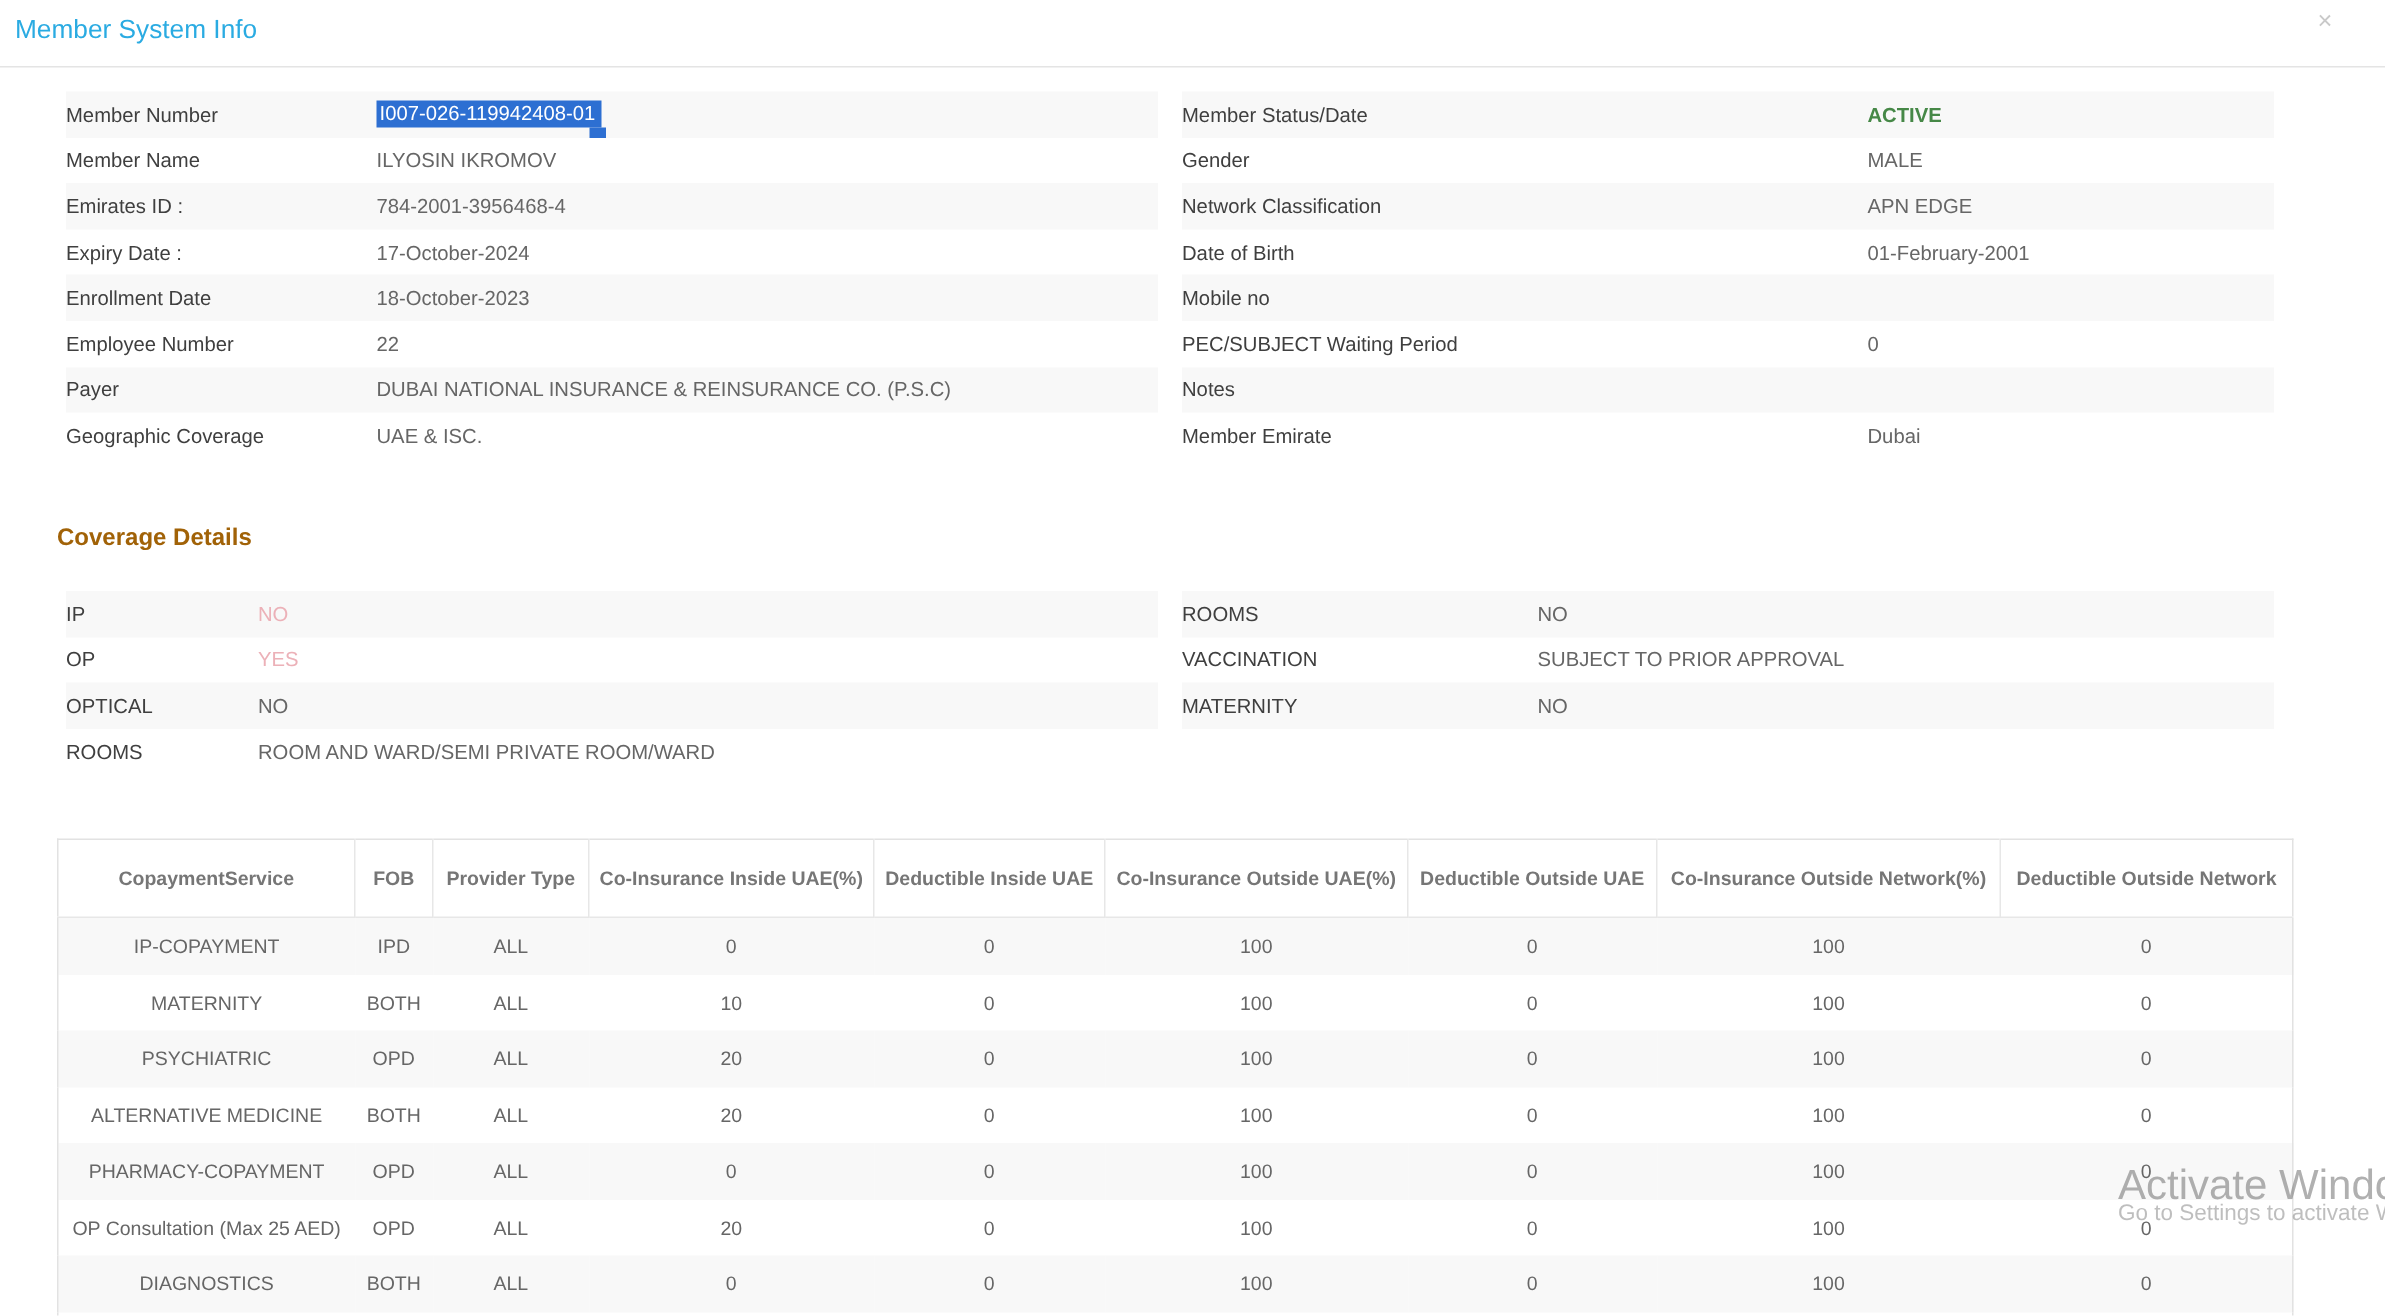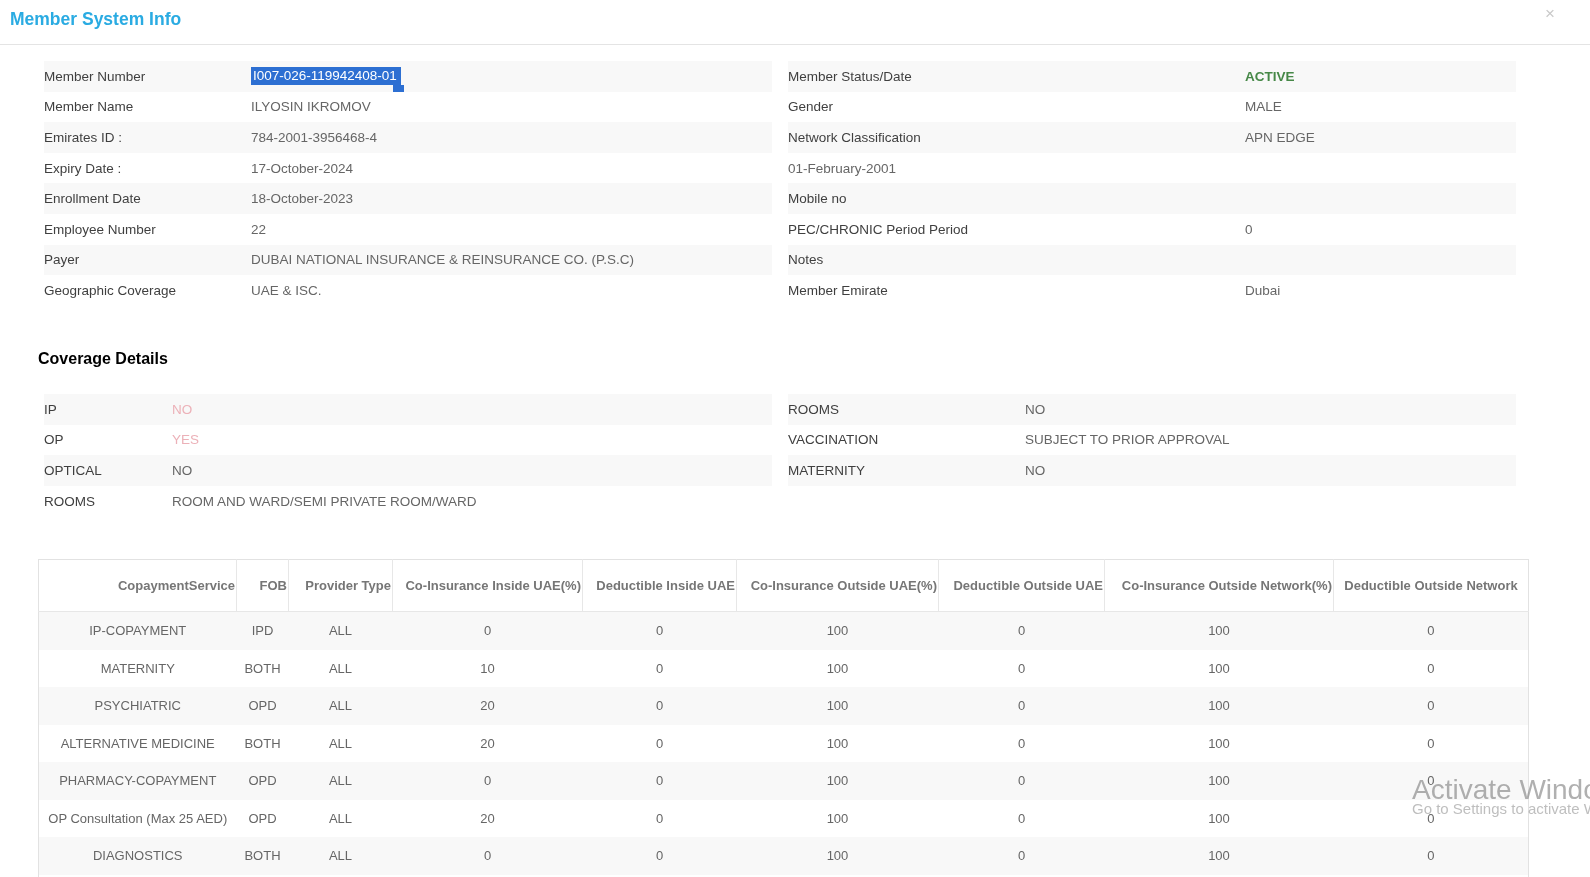--- a/index.html
+++ b/index.html
@@ -2,55 +2,55 @@
 <html><head>
 <meta charset="utf-8">
 <style>
   html,body{margin:0;padding:0;}
   body{
     width:1590px;height:877px;position:relative;overflow:hidden;
     background:#ffffff;font-family:"Liberation Sans","DejaVu Sans",sans-serif;
     color:#444;
   }
   
-  .page-title{position:absolute;top:9px;left:10px;font-size:17.5px;font-weight:700;color:#2aabe2;}
+  .page-title{position:absolute;top:9px;left:10px;font-size:17.5px;font-weight:400;color:#2aabe2;}
   .close-btn{position:absolute;top:5px;left:1545px;font-size:17px;color:#c9c9c9;cursor:pointer;line-height:1;}
   .title-divider{position:absolute;top:44px;left:0;width:1590px;border-top:1px solid #e4e4e4;}
 
   
   .two-col{position:absolute;left:44px;width:1488px;display:flex;gap:16px;}
   .col{width:728px;}
   .row{height:30.6px;display:flex;align-items:center;font-size:13.5px;}
   .row.stripe{background:#f8f8f8;}
   .lbl{flex-shrink:0;color:#3f3f3f;white-space:nowrap;}
   .val{color:#666;white-space:nowrap;}
   .member-left .lbl{width:207px;}
   .member-right .lbl{width:457px;}
   .cov-left .lbl{width:128px;}
   .cov-right .lbl{width:237px;}
 
   .info-grid{top:61px;}
-  .coverage-heading{position:absolute;top:350px;left:38px;font-size:16px;font-weight:700;color:#000000;}
+  .coverage-heading{position:absolute;top:350px;left:38px;font-size:16px;font-weight:700;color:#a16207;}
   .coverage-grid{top:394px;}
 
   
   .state-selected{position:relative;background:#2d6fd2;color:#fff;padding:1px 4px 2px 2px;}
   .state-selected::after{content:"";position:absolute;right:-3px;bottom:-7px;width:11px;height:7px;background:#2d6fd2;}
   .state-status-active{color:#468847;font-weight:700;}
   .state-muted-pink{color:#ecb1b8;}
 
   
   .table-wrap{position:absolute;top:559px;left:38px;}
   table{border-collapse:collapse;table-layout:fixed;width:1490px;
     border:1px solid #e2e2e2;font-size:13px;}
   col.c0{width:198px}col.c1{width:52px}col.c2{width:104px}col.c3{width:190px}
   col.c4{width:154px}col.c5{width:202px}col.c6{width:166px}col.c7{width:229px}col.c8{width:195px}
   th{height:49px;font-weight:600;color:#767676;text-align:center;
      border-bottom:1px solid #e7e7e7;background:#fff;}
-  th:not(:last-child){border-right:1px solid #e7e7e7;text-align:right;}
+  th:not(:last-child){border-right:1px solid #e7e7e7;}
   td{height:35.5px;text-align:center;color:#666;}
   tbody tr:nth-child(odd){background:#f8f8f8;}
 
   
   .wm1{position:absolute;left:1412px;top:774px;font-size:28px;color:#808080;opacity:.62;white-space:nowrap;}
   .wm2{position:absolute;left:1412px;top:800px;font-size:15px;color:#8a8a8a;opacity:.55;white-space:nowrap;}
 </style>
 </head>
 <body>
 
@@ -112,30 +112,31 @@
         <span class="lbl">Gender</span>
         <span class="val">MALE</span>
       </div>
 
       <div class="row stripe">
         <span class="lbl">Network Classification</span>
         <span class="val">APN EDGE</span>
       </div>
 
       <div class="row">
+        <span class="lbl">Date of Birth</span>
         <span class="val">01-February-2001</span>
       </div>
 
       <div class="row stripe">
         <span class="lbl">Mobile no</span>
         <span class="val"></span>
       </div>
 
       <div class="row">
-        <span class="lbl">PEC/CHRONIC Period Period</span>
+        <span class="lbl">PEC/SUBJECT Waiting Period</span>
         <span class="val">0</span>
       </div>
 
       <div class="row stripe">
         <span class="lbl">Notes</span>
         <span class="val"></span>
       </div>
 
       <div class="row">
         <span class="lbl">Member Emirate</span>

